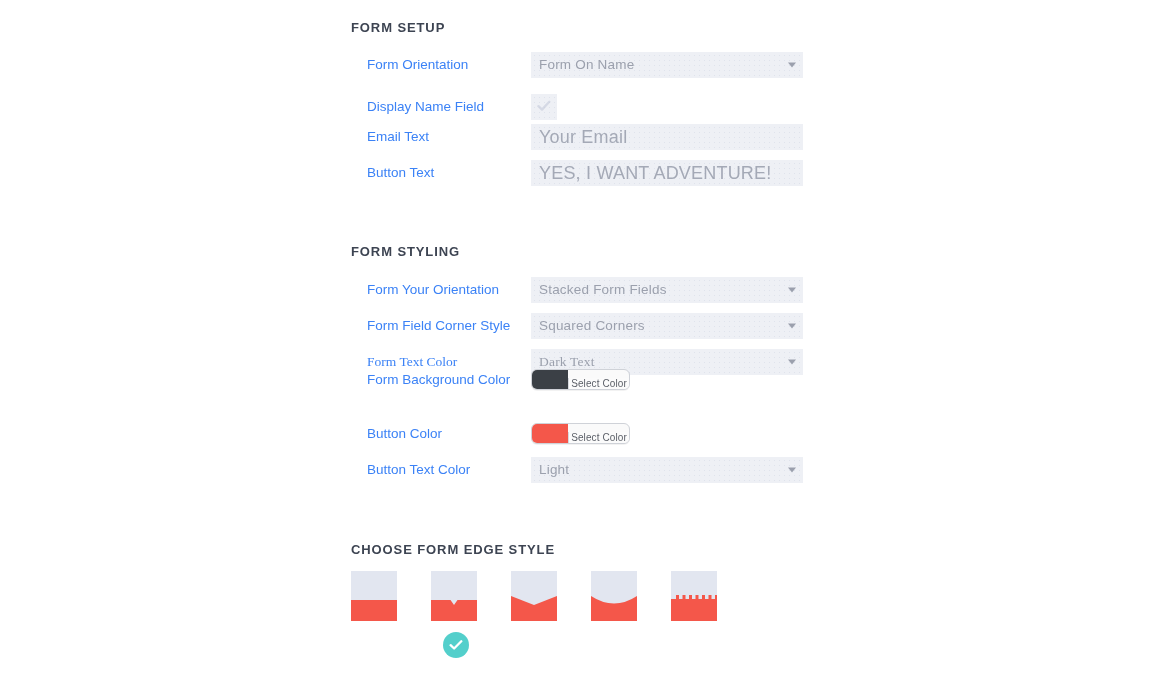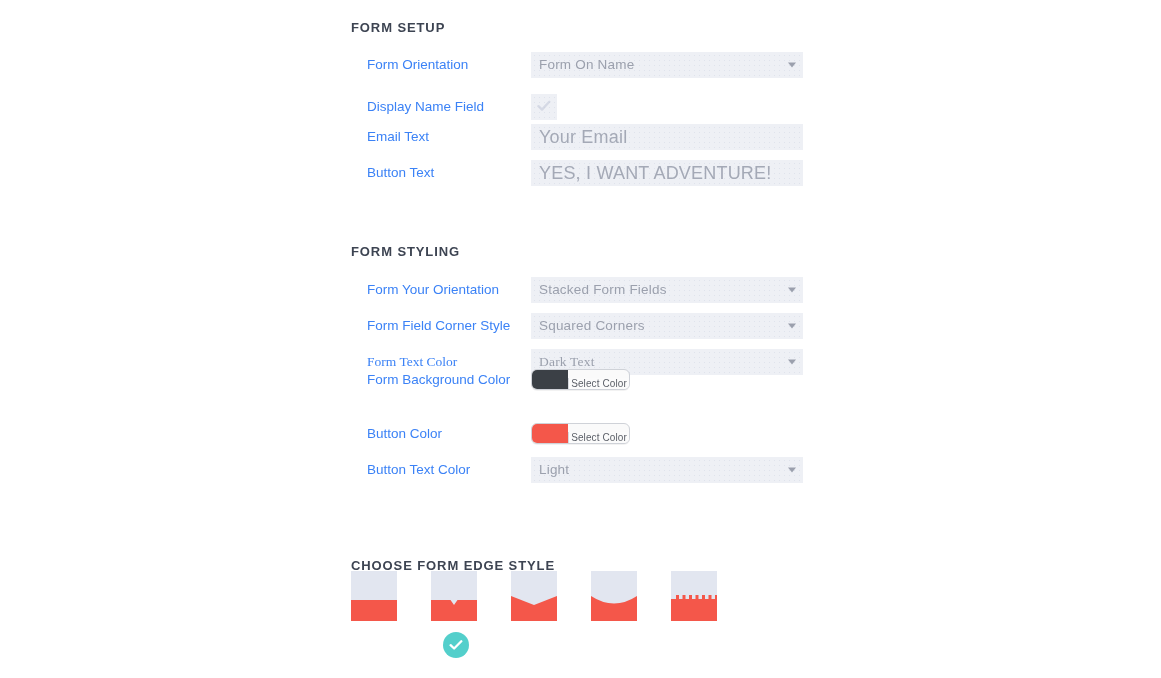--- a/index.html
+++ b/index.html
@@ -280,21 +280,21 @@
   <div class="row" style="top:457px;">
     <div class="row-label">Button Text Color</div>
     <div class="row-control">
       <div class="select-field dotted">
         <span class="sel-value">Light</span>
         <span class="caret"></span>
       </div>
     </div>
   </div>
 
-  <div class="section-title" style="top:542px;margin-top:16px;">CHOOSE FORM EDGE STYLE</div>
+  <div class="section-title" style="top:542px;">CHOOSE FORM EDGE STYLE</div>
 
   <div class="edge-row">
 
     <div class="edge-item" style="left:0px;">
       <svg width="46" height="50" viewBox="0 0 46 50">
         <rect x="0" y="0" width="46" height="29" class="t-top" fill="#e2e6f0"></rect>
         <rect x="0" y="29" width="46" height="21" class="t-bot" fill="#f4574a"></rect>
       </svg>
     </div>
 

